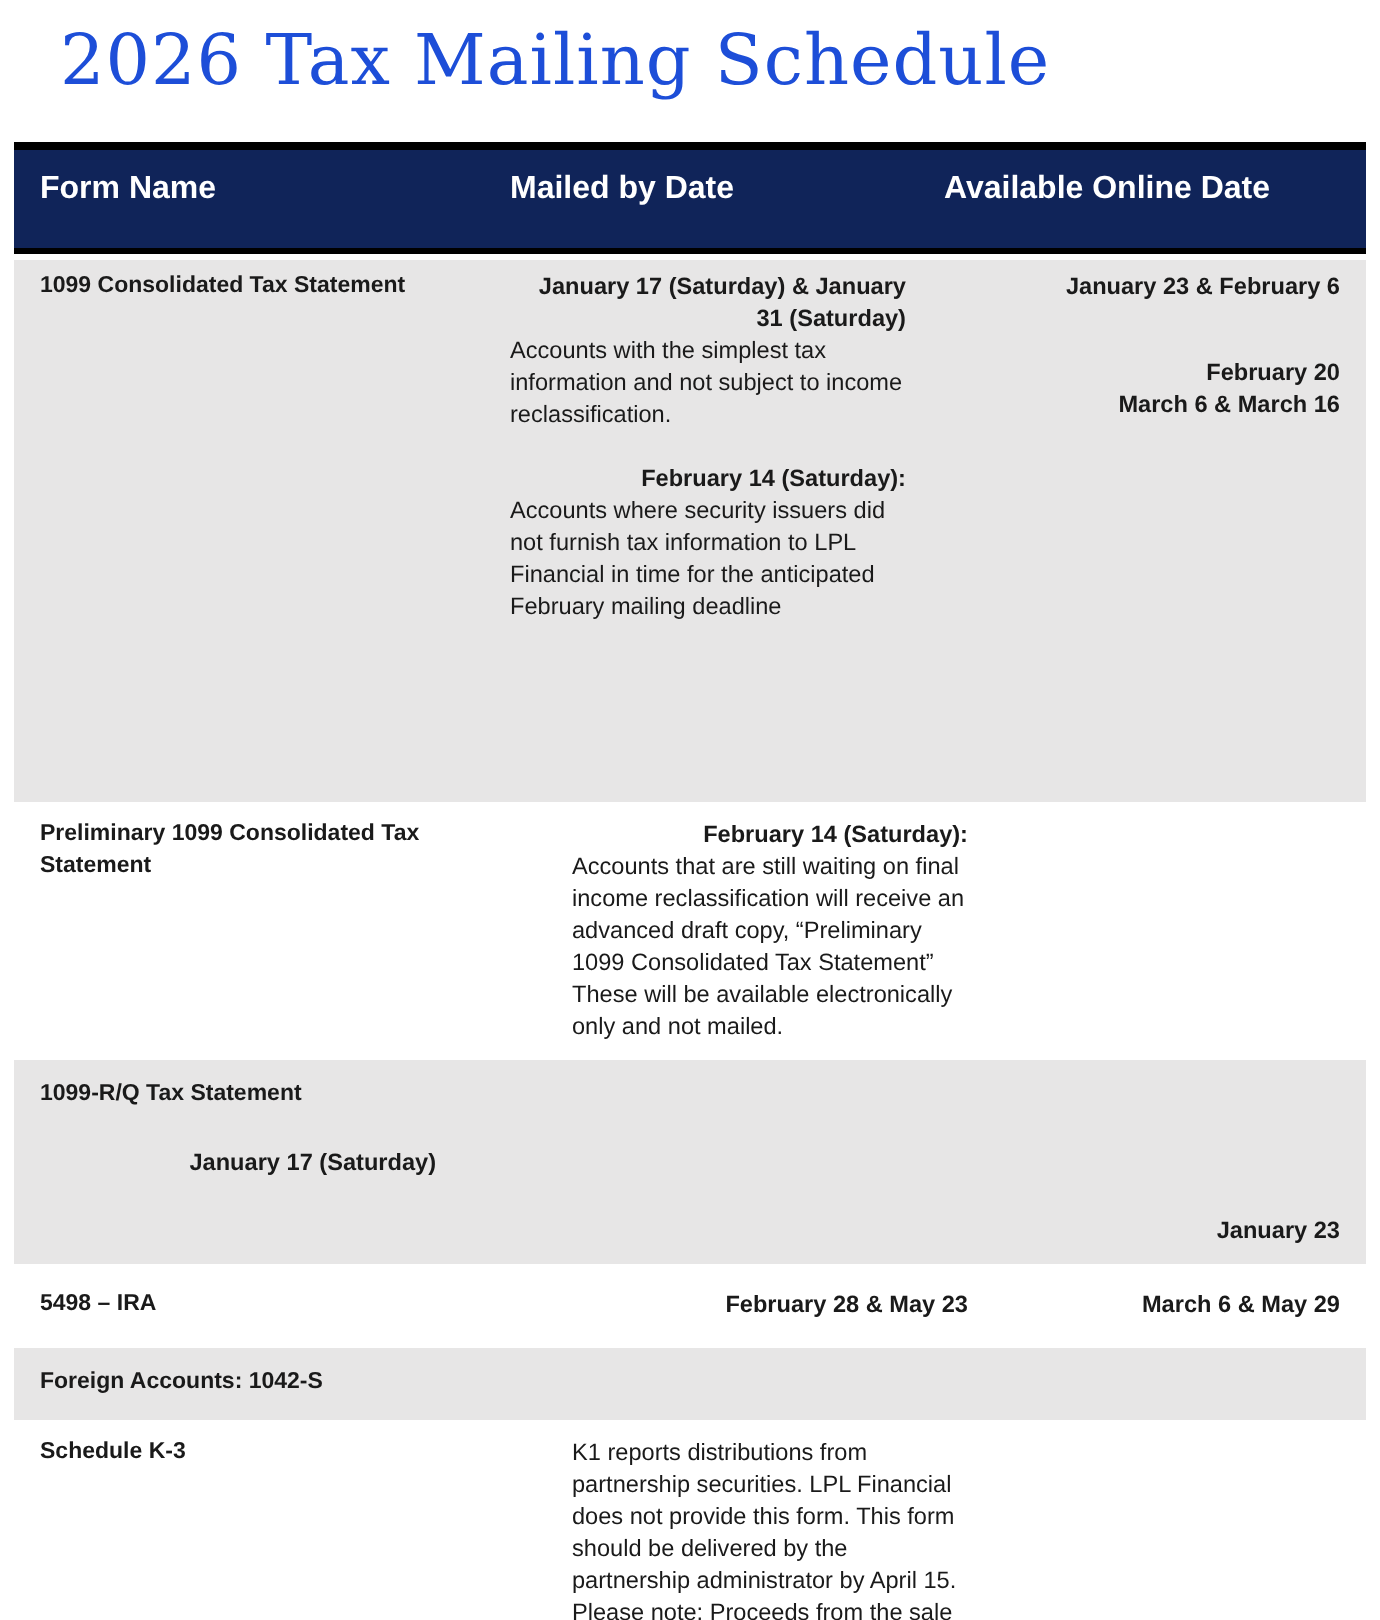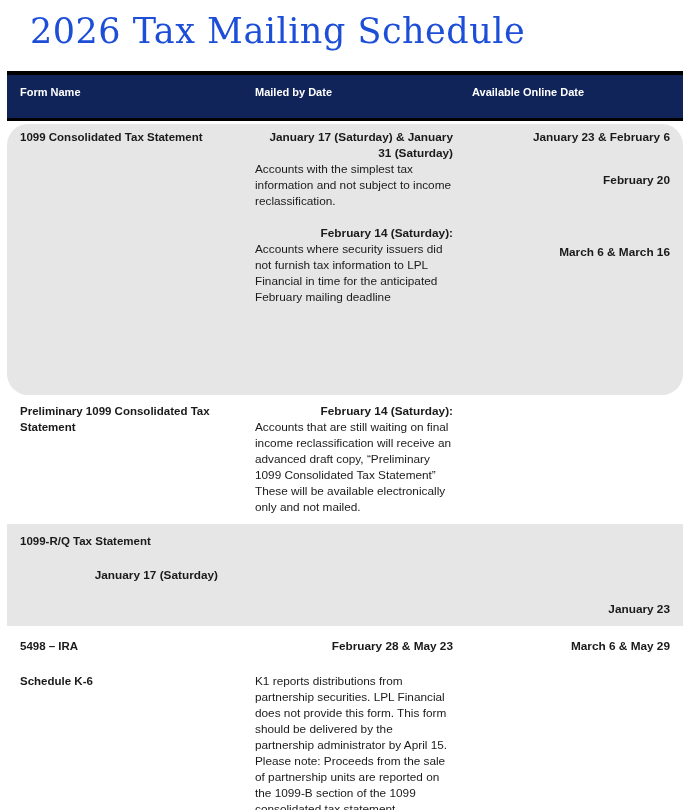--- a/index.html
+++ b/index.html
@@ -22,49 +22,49 @@
   .table {
     margin: 18px 7px 0 7px;
   }
   .thead {
     display: flex;
     background: #102459;
     border-top: 4px solid #000;
     border-bottom: 3px solid #000;
     color: #ffffff;
     font-weight: bold;
-    font-size: 11px;
+    font-size: 16px;
   }
   .thead .cell { padding: 11px 13px 20px 13px; }
   .c1 { width: 235px; }
   .c2 { width: 224px; }
   .c3 { flex: 1; }
   .row {
     display: flex;
     font-size: 11.8px;
     line-height: 16px;
     margin-top: 3px;
   }
   .row .cell { padding: 5px 13px 6px 13px; }
   .row.single .cell { padding-top: 9px; padding-bottom: 9px; }
   .gray { background: #E7E6E6; }
-  .white { background: #ffffff; }
+  .white { background: #ffffff; gap: 31px; }
   .b { font-weight: bold; text-align: right; }
   .form-name { font-weight: bold; font-size: 11.5px; }
-  .r1 { min-height: 271px; border-radius: 21px; }
+  .r1 { min-height: 271px; }
   .r2 { min-height: 113px; }
   .r3 { min-height: 33px; flex-direction: column; }
   .r4 { min-height: 36px; }
   .r5 { min-height: 36px; }
   .r6 { min-height: 140px; }
   p { margin: 0; }
   .gap-blank { margin-top: 16px; }   
   .gap-small { margin-top: 5px; }    
   .mgap1 { margin-top: 27px; }
-  .mgap2 { margin-top: 56px; }
+  .mgap2 { }
   .footer-row {
     margin-top: 3px;
     background: #E7E6E6;
     min-height: 29px;
     text-align: center;
     font-weight: bold;
     font-size: 12px;
     padding: 8px 10px 7px 10px;
   }
 </style>
@@ -128,24 +128,31 @@
         <p class="form-name">5498 – IRA</p>
       </div>
       <div class="cell c2">
         <p class="b">February 28 &amp; May 23</p>
       </div>
       <div class="cell c3">
         <p class="b">March 6 &amp; May 29</p>
       </div>
     </div>
 
+    <div class="row gray single r5">
+      <div class="cell c1">
+        <p class="form-name">Foreign Accounts: 1042-S</p>
+      </div>
+      <div class="cell c2"></div>
+      <div class="cell c3"></div>
+    </div>
 
     <div class="row white r6">
       <div class="cell c1">
-        <p class="form-name">Schedule K-6</p>
+        <p class="form-name">Schedule K-3</p>
       </div>
       <div class="cell c2">
         <p>K1 reports distributions from partnership securities.  LPL Financial does not provide this form. This form should be delivered by the partnership administrator by April 15. Please note: Proceeds from the sale of partnership units are reported on the 1099-B section of the 1099 consolidated tax statement.</p>
       </div>
       <div class="cell c3"></div>
     </div>
 
     <div class="footer-row">IRS Tax Filing deadline &amp; Extension request deadline is April 15.</div>
 
   </div>

